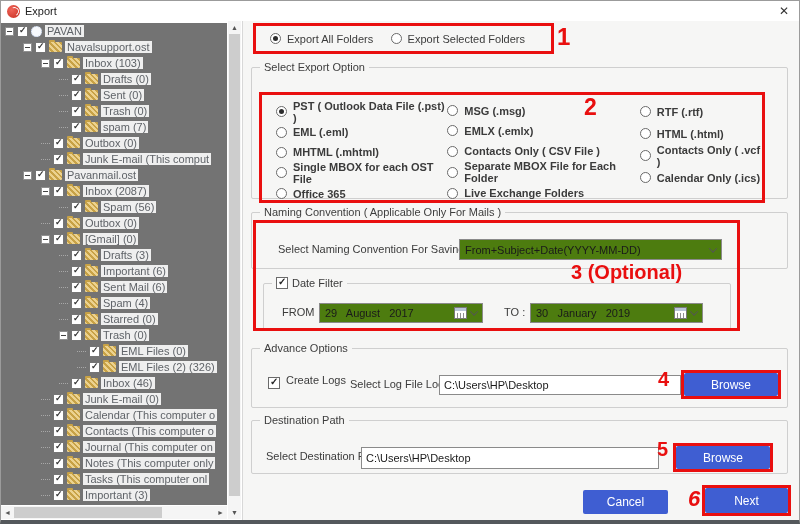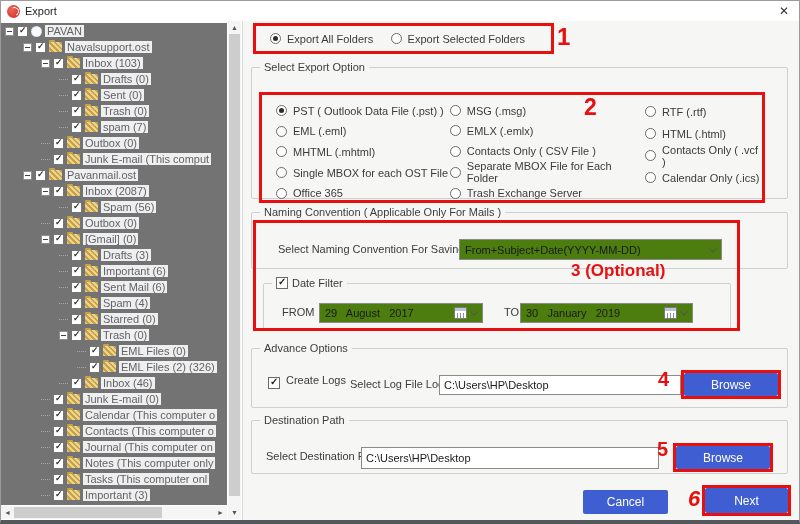--- a/index.html
+++ b/index.html
@@ -54,21 +54,21 @@
   .txtfield{border:1px solid #8a8a8a;background:#fff;font-size:11px;color:#1a1a1a;padding:0 4px;}
   .selectbox,.datefield{position:absolute;border:1px solid #8a8a8a;background:#4d7c0f;display:flex;align-items:center;padding:0 5px;font-size:11px;color:#1a1a1a;}
   .chev{width:6px;height:6px;border-right:1.5px solid #555;border-bottom:1.5px solid #555;transform:rotate(45deg) translate(-1px,-1px);flex:none;}
   .calicon{width:13px;height:12px;border:1px solid #7a7a7a;background:#fff;position:relative;flex:none;margin-right:4px;}
   .calicon::before{content:"";position:absolute;left:0;right:0;top:0;height:3px;background:#b9c6d8;}
   .calicon::after{content:"";position:absolute;left:2px;top:5px;width:8px;height:5px;
     background:repeating-linear-gradient(to right,#909090 0 1px,transparent 1px 3px);}
   .bluebtn{background:var(--blue);color:#fff;font-size:12px;border:none;display:flex;align-items:center;justify-content:center;border-radius:2px;width:100%;height:100%;cursor:default;}
   .btnwrap{position:absolute;}
   
-  .optgrid{position:absolute;left:7px;top:19px;width:506px;height:111px;border:3px solid var(--red);display:flex;padding:9px 0 0 14px;}
+  .optgrid{position:absolute;left:7px;top:19px;width:506px;height:111px;border:3px solid var(--red);display:flex;padding:9px 0 0 14px;font-weight:bold;}
   .optcol{display:flex;flex-direction:column;row-gap:7px;}
   .optcol:nth-child(1){width:178px;}
   .optcol:nth-child(2){width:200px;}
   .scopebox{position:absolute;left:252px;top:22px;width:301px;height:31px;border:3px solid var(--red);display:flex;align-items:center;justify-content:space-between;padding:0 26px 0 14px;z-index:4;}
 </style>
 </head>
 <body>
 
 <div class="win">
 
@@ -324,21 +324,21 @@
           <label class="radio-row">
             <span class="radio"></span>
             <span class="lbl">Contacts Only ( CSV File )</span>
           </label>
           <label class="radio-row">
             <span class="radio"></span>
             <span class="lbl">Separate MBOX File for Each Folder</span>
           </label>
           <label class="radio-row">
             <span class="radio"></span>
-            <span class="lbl">Trash Exchange Server</span>
+            <span class="lbl">Live Exchange Folders</span>
           </label>
         </div>
         <div class="optcol">
           <label class="radio-row">
             <span class="radio"></span>
             <span class="lbl">RTF (.rtf)</span>
           </label>
           <label class="radio-row">
             <span class="radio"></span>
             <span class="lbl">HTML (.html)</span>
@@ -371,30 +371,30 @@
         <span class="cbx checked"></span>
         <span class="lbl">Date Filter</span>
       </legend>
       <span class="lbl" style="position:absolute;left:18px;top:17px;">FROM</span>
       <div class="datefield" style="left:55px;top:14px;width:164px;height:20px;">
         <span style="flex:1;white-space:pre;">29   August   2017</span>
         <span class="calicon"></span>
         <span class="chev"></span>
       </div>
       <span class="lbl" style="position:absolute;left:240px;top:17px;">TO :</span>
-      <div class="datefield" style="left:256px;top:14px;width:173px;height:20px;">
+      <div class="datefield" style="left:266px;top:14px;width:173px;height:20px;">
         <span style="flex:1;white-space:pre;">30   January   2019</span>
         <span class="calicon"></span>
         <span class="chev"></span>
       </div>
     </fieldset>
 
     <div class="redframe" style="position:absolute;left:2px;top:17px;width:487px;height:111px;pointer-events:none;z-index:3;"></div>
   </div>
-  <div class="ann" style="left:570px;top:260px;font-size:17px;">3 (Optional)</div>
+  <div class="ann" style="left:570px;top:260px;font-size:20px;">3 (Optional)</div>
 
   <fieldset style="left:250px;top:341px;width:537px;height:66px;">
     <legend>Advance Options</legend>
     <span class="cbx checked" style="position:absolute;left:16px;top:23px;"></span>
     <span class="lbl" style="position:absolute;left:34px;top:20px;">Create Logs</span>
     <span class="lbl" style="position:absolute;left:98px;top:24px;">Select Log File Location :</span>
     <input class="txtfield" style="position: absolute; left: 187px; top: 21px; width: 242px; height: 20px;" readonly="" value="C:\Users\HP\Desktop">
     <div class="btnwrap redframe" style="left:429px;top:16px;width:100px;height:29px;">
       <button class="bluebtn">Browse</button>
     </div>

